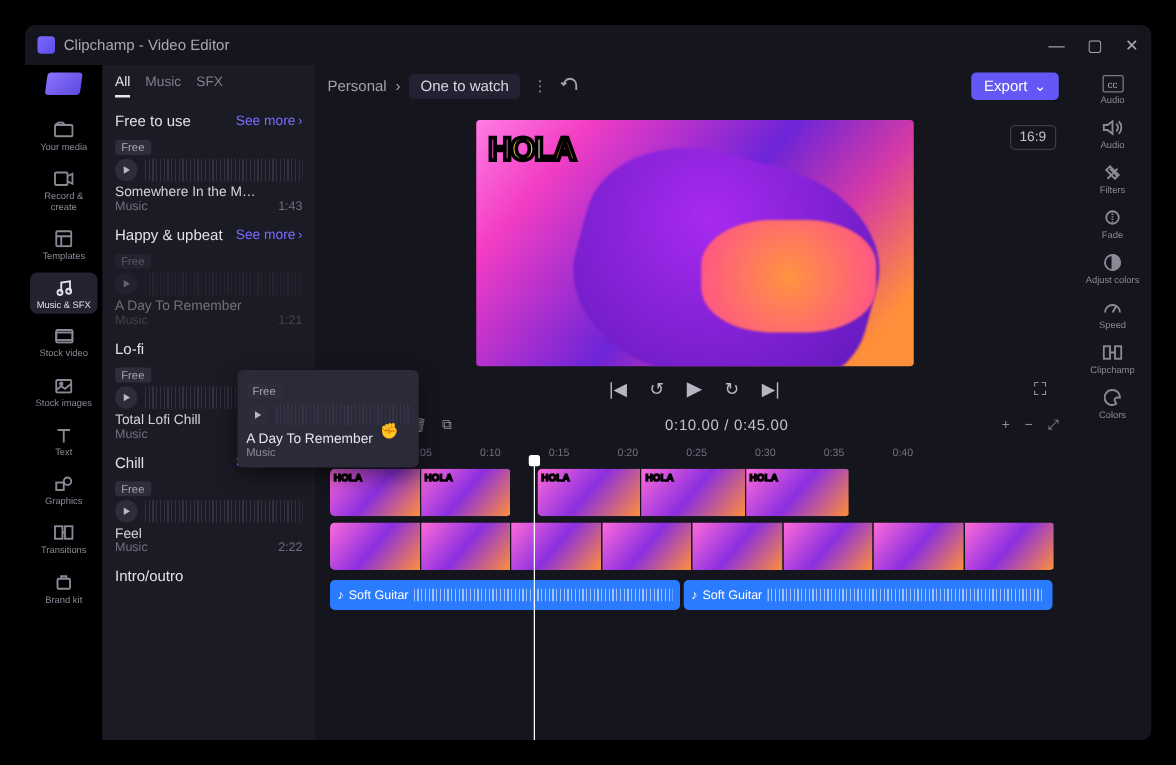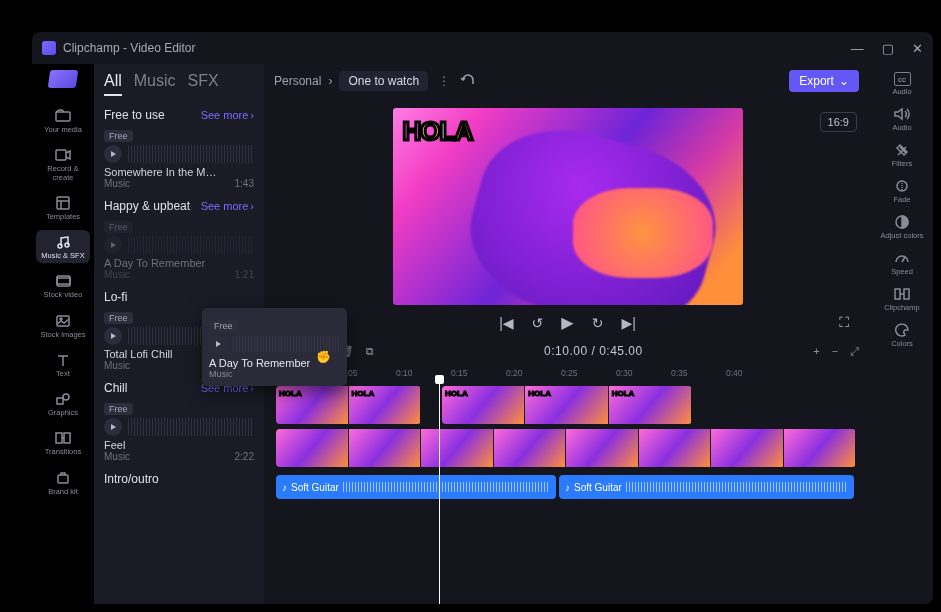--- a/index.html
+++ b/index.html
@@ -1,34 +1,34 @@
 <!DOCTYPE html>
 <html><head>
 <meta charset="utf-8">
 <style>
 * { margin: 0; padding: 0; box-sizing: border-box; font-family: -apple-system, "Segoe UI", sans-serif; }
 body { background: #000; overflow: hidden; width: 941px; height: 612px; }
-.app { width: 901px; height: 572px; margin: 32px; background: #15151e; border-radius: 8px; display: flex; flex-direction: column; position: relative; overflow: hidden; color: #c5c5d0; }
+.app { width: 901px; height: 572px; margin: 20px; background: #15151e; border-radius: 8px; display: flex; flex-direction: column; position: relative; overflow: hidden; color: #c5c5d0; }
 .titlebar { height: 32px; display: flex; align-items: center; padding: 0 10px; font-size: 12px; color: #a8a8b5; }
 .titlebar-logo { width: 14px; height: 14px; background: linear-gradient(135deg, #7c6aff, #5b4de8); border-radius: 3px; margin-right: 7px; }
 .titlebar-controls { margin-left: auto; display: flex; gap: 18px; }
 .titlebar-controls span { cursor: default; font-size: 13px; }
 
 .mainrow { flex: 1; display: flex; min-height: 0; }
 
 
 .rail { width: 62px; background: #000000; display: flex; flex-direction: column; align-items: center; padding-top: 6px; gap: 6px; }
 .rail-logo { width: 28px; height: 18px; background: linear-gradient(135deg, #8c73ff, #5a48dd); border-radius: 3px; transform: skewX(-8deg); margin-bottom: 10px; }
 .rail-item { display: flex; flex-direction: column; align-items: center; gap: 1px; font-size: 7.5px; color: #8a8a97; padding: 3px 0; width: 54px; border-radius: 6px; text-align: center; line-height: 1.1; }
 .rail-item.active { background: #222230; color: #e0e0ea; }
 .rail-icon { width: 18px; height: 18px; display: flex; align-items: center; justify-content: center; }
 
 
 .panel { width: 170px; background: #1b1b26; display: flex; flex-direction: column; padding: 8px 10px 0; font-size: 12px; overflow: hidden; }
-.tabs { display: flex; gap: 12px; font-size: 16px; margin-bottom: 8px; }
+.tabs { display: flex; gap: 12px; font-size: 11px; margin-bottom: 8px; }
 .tab { color: #7f7f8d; padding-bottom: 4px; }
 .tab.active { color: #e5e5f0; border-bottom: 2px solid #e5e5f0; }
 .search { background: #f5f5f5; border-radius: 4px; height: 24px; display: flex; align-items: center; padding: 0 8px; gap: 6px; color: #666; font-size: 12px; margin-bottom: 10px; }
 .section-head { display: flex; justify-content: space-between; align-items: center; font-size: 12px; margin: 4px 0 6px; }
 .section-head .title { color: #e0e0ea; font-weight: 500; }
 .see-more { color: #7a6bff; font-size: 11px; display: flex; align-items: center; gap: 2px; }
 .track { margin-bottom: 6px; }
 .badge-free { font-size: 9px; background: #2d2d3c; padding: 1px 5px; border-radius: 3px; display: inline-block; color: #a5a5b5; text-align: right; }
 .wave-row { display: flex; align-items: center; gap: 6px; margin: 3px 0; }
 .playbtn { width: 18px; height: 18px; border-radius: 50%; background: #2c2c3a; display: flex; align-items: center; justify-content: center; flex-shrink: 0; }

